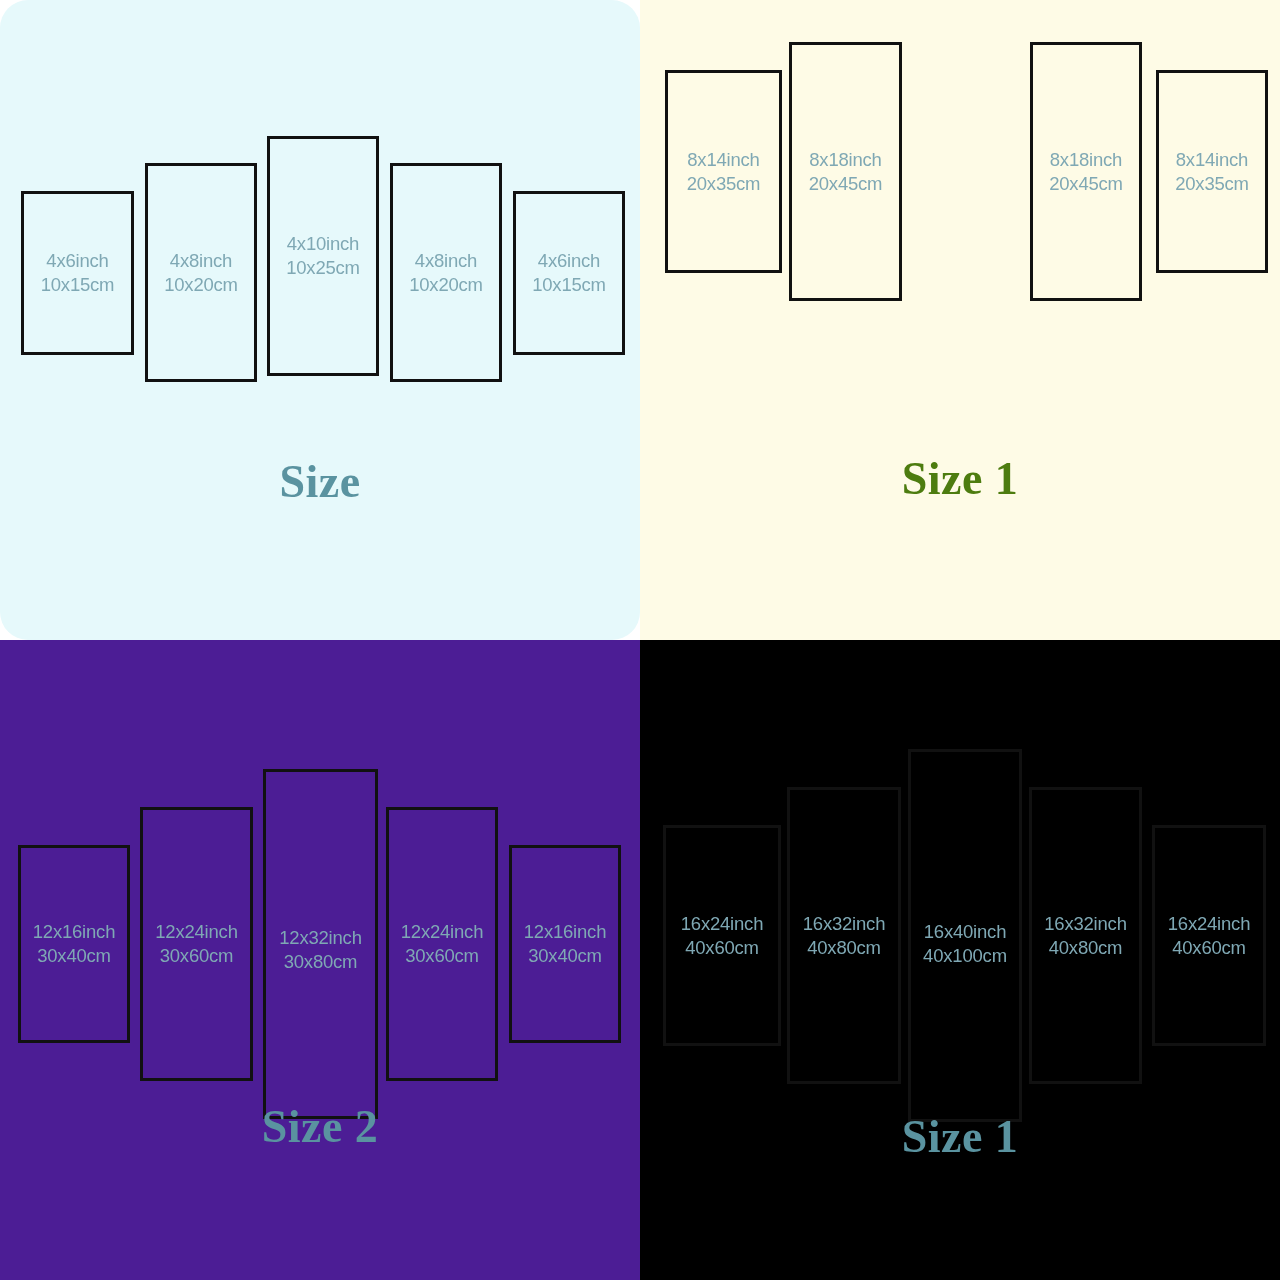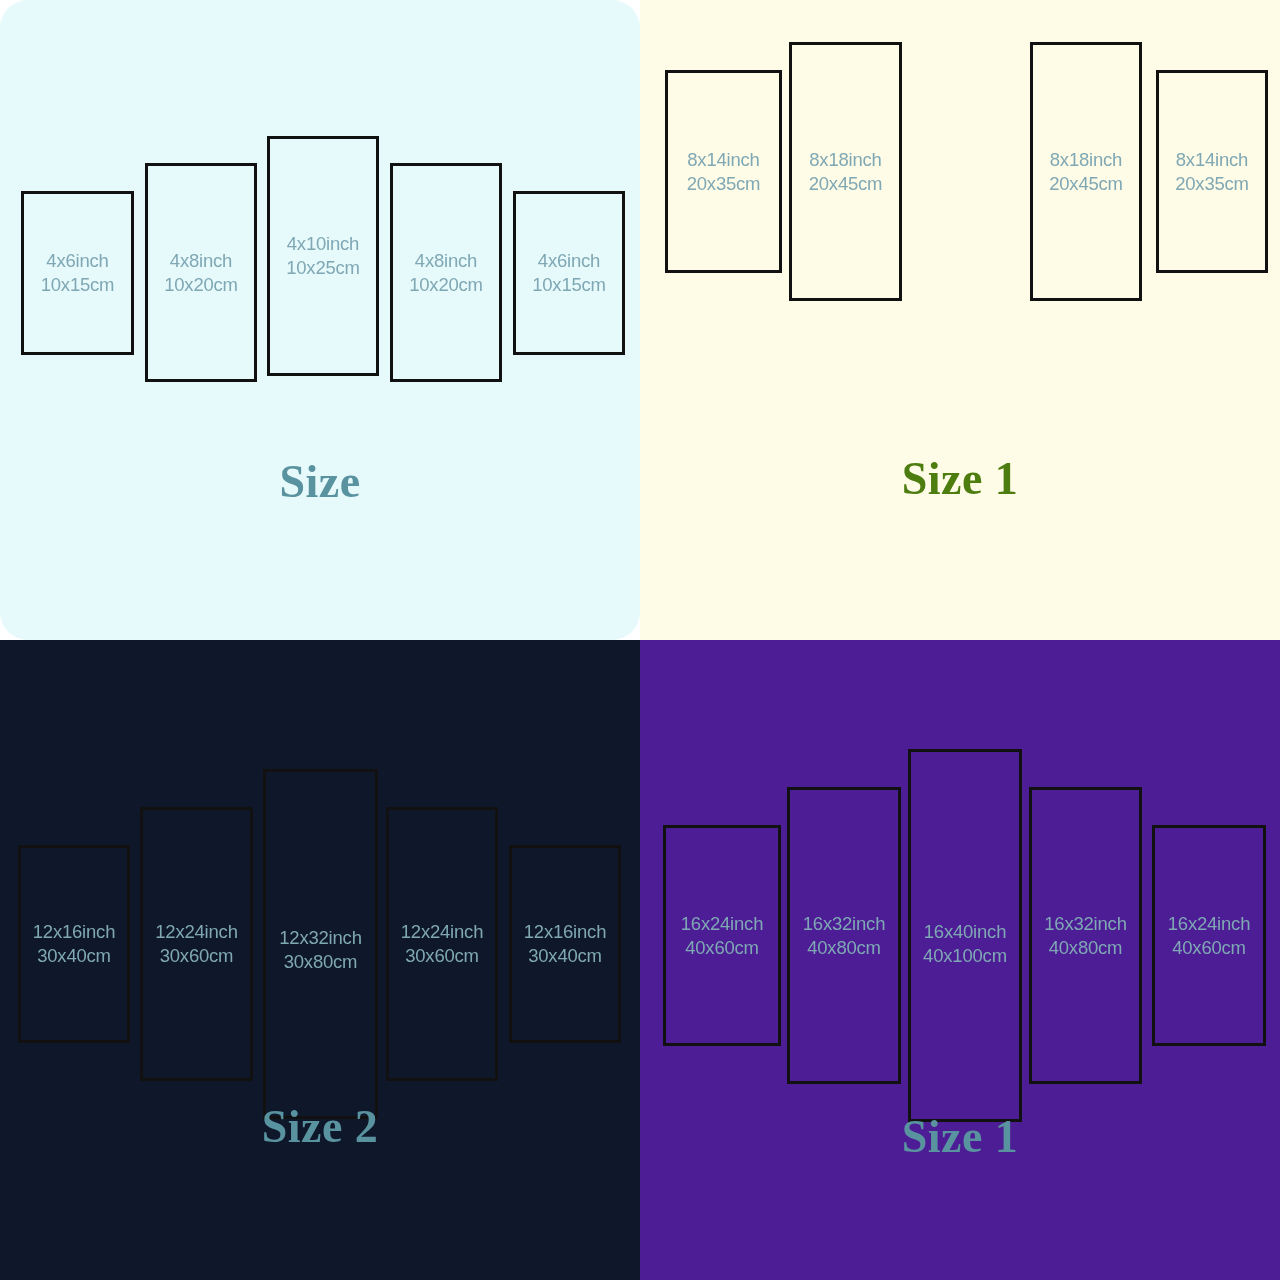--- a/index.html
+++ b/index.html
@@ -123,21 +123,21 @@
         </div>
         <div class="panel" style="left: 516px; width: 112px; height: 203px; top: 70px; border-color: rgb(17, 17, 17);">
           <div class="panel-label" style="color: rgb(127, 168, 180);">
             <span class="ln">8x14inch</span>
             <span class="ln">20x35cm</span>
           </div>
         </div>
       </div>
       <div class="heading" style="color: #4d7c0f; top: 452px;">Size 1</div>
     </div>
-    <div class="quadrant" style="background: #0f172a;">
+    <div class="quadrant" style="background: #4c1d95;">
       <div class="panels">
         <div class="panel" style="left: 18px; width: 112px; height: 198px; top: 205px; border-color: rgb(17, 17, 17);">
           <div class="panel-label" style="color: rgb(127, 168, 180);">
             <span class="ln">12x16inch</span>
             <span class="ln">30x40cm</span>
           </div>
         </div>
         <div class="panel" style="left: 140px; width: 113px; height: 274px; top: 167px; border-color: rgb(17, 17, 17);">
           <div class="panel-label" style="color: rgb(127, 168, 180);">
             <span class="ln">12x24inch</span>
@@ -158,21 +158,21 @@
         </div>
         <div class="panel" style="left: 509px; width: 112px; height: 198px; top: 205px; border-color: rgb(17, 17, 17);">
           <div class="panel-label" style="color: rgb(127, 168, 180);">
             <span class="ln">12x16inch</span>
             <span class="ln">30x40cm</span>
           </div>
         </div>
       </div>
       <div class="heading" style="color: rgb(90, 147, 160); top: 460px;">Size 2</div>
     </div>
-    <div class="quadrant" style="background: #4c1d95;">
+    <div class="quadrant" style="background: #000000;">
       <div class="panels">
         <div class="panel" style="left: 23px; width: 118px; height: 221px; top: 185px; border-color: rgb(17, 17, 17);">
           <div class="panel-label" style="color: rgb(127, 168, 180);">
             <span class="ln">16x24inch</span>
             <span class="ln">40x60cm</span>
           </div>
         </div>
         <div class="panel" style="left: 147px; width: 114px; height: 297px; top: 147px; border-color: rgb(17, 17, 17);">
           <div class="panel-label" style="color: rgb(127, 168, 180);">
             <span class="ln">16x32inch</span>

